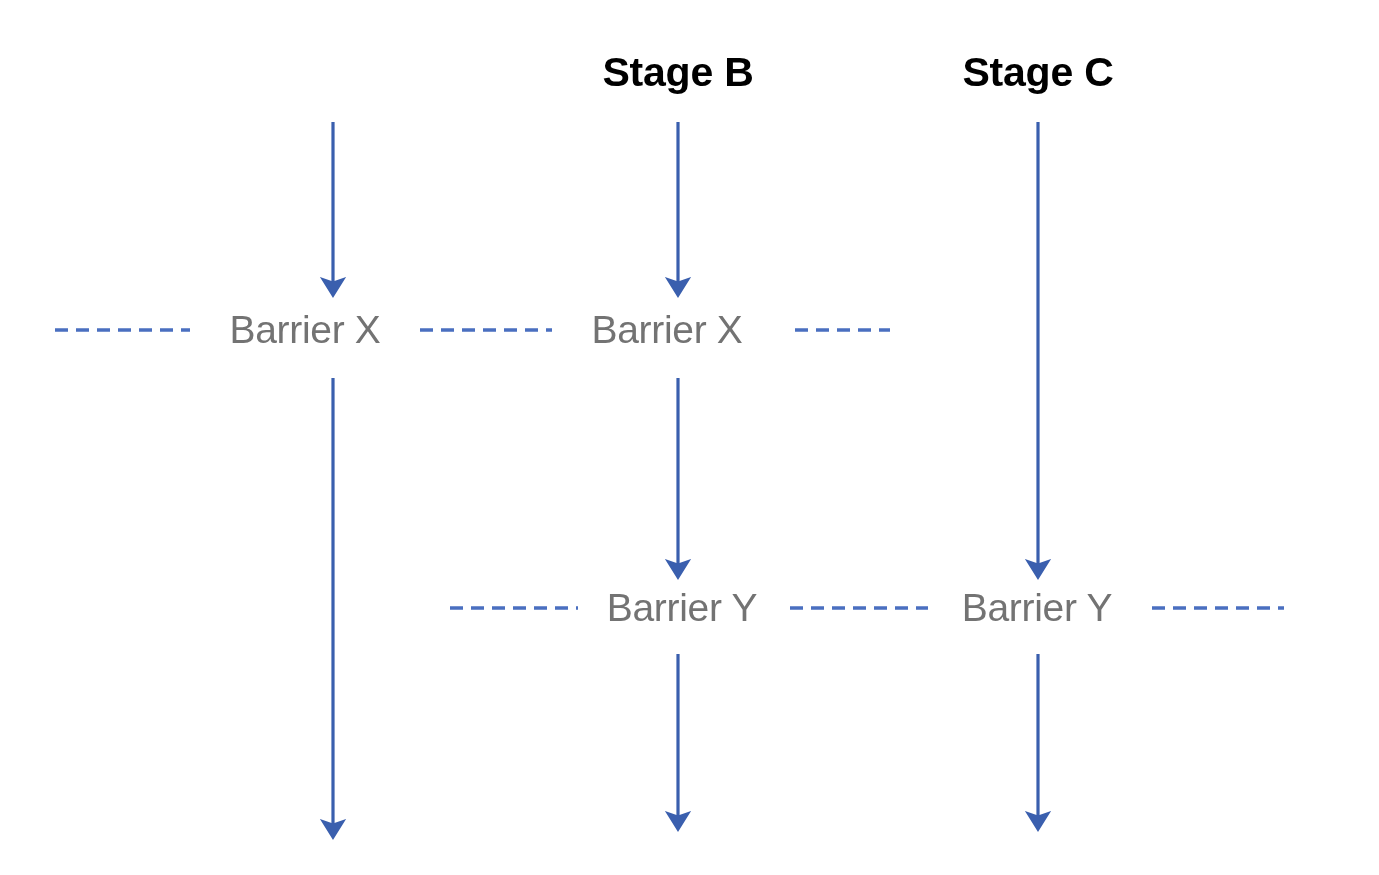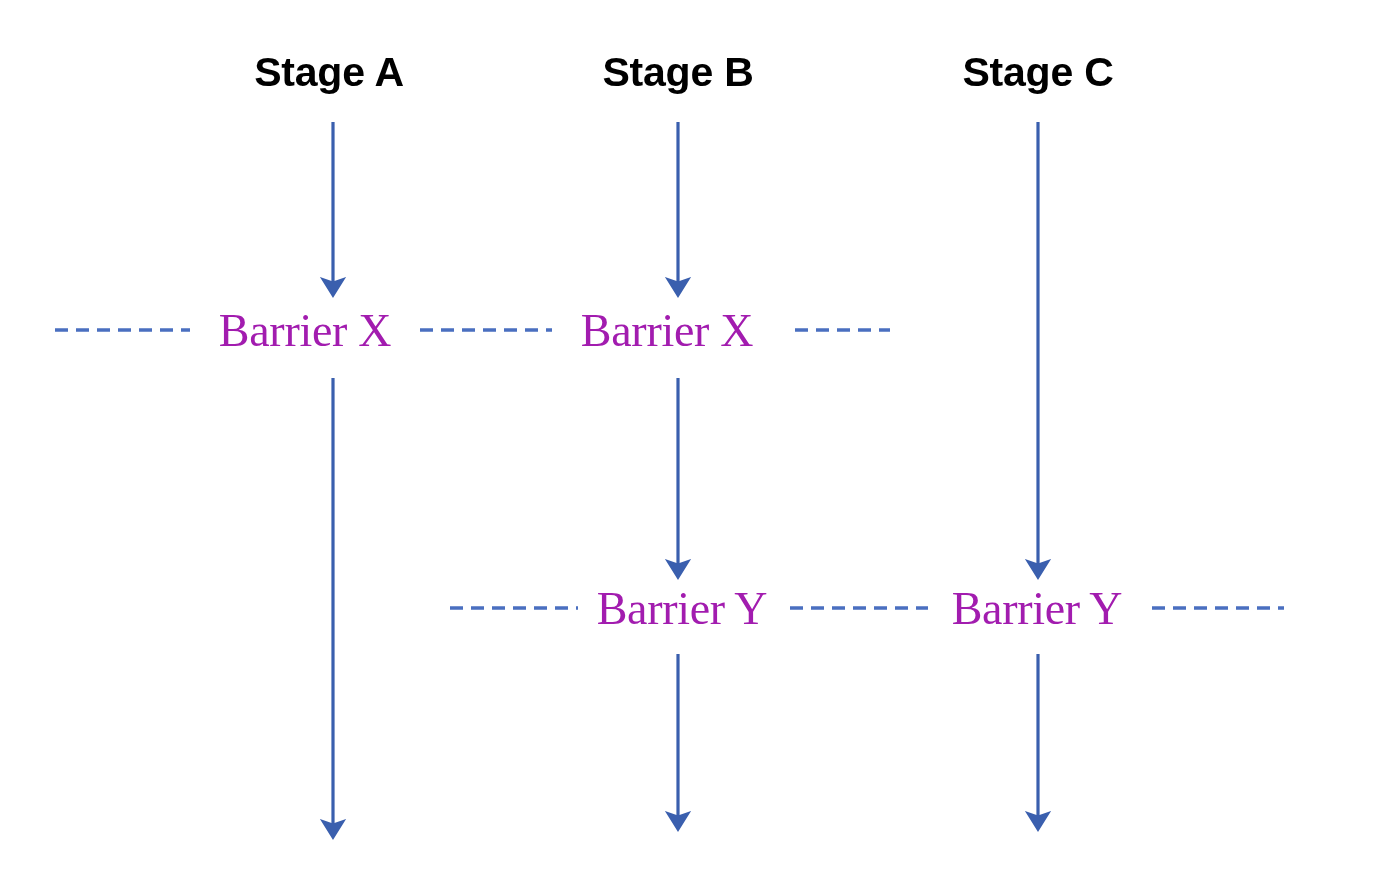--- a/index.html
+++ b/index.html
@@ -23,24 +23,24 @@
     font-family: "Liberation Sans", sans-serif;
     font-weight: bold;
     font-size: 41px;
     color: #000000;
     white-space: nowrap;
     transform: translate(-50%, -50%);
     letter-spacing: -0.2px;
   }
   .barrier-label {
     position: absolute;
-    font-family: Liberation Serif, serif;
+    font-family: Liberation Sans, sans-serif;
     font-weight: normal;
-    font-size: 46px;
-    color: #a21caf;
+    font-size: 39px;
+    color: #737373;
     white-space: nowrap;
     transform: translate(-50%, -50%);
     letter-spacing: -0.3px;
   }
   .svg-layer {
     position: absolute;
     left: 0;
     top: 0;
     width: 1379px;
     height: 875px;
@@ -48,21 +48,20 @@
   }
   .svg-layer * {
     pointer-events: auto;
   }
 </style>
 </head>
 <body>
 
 <div id="canvas">
 
-  <div class="stage-header" style="left:329px; top:72px;">Stage A</div>
   <div class="stage-header" style="left:1038px; top:72px;">Stage C</div>
   <div class="stage-header" style="left:678px; top:72px;">Stage B</div>
 
   <div class="barrier-label" style="left:305px; top:330px;">Barrier X</div>
   <div class="barrier-label" style="left:667px; top:330px;">Barrier X</div>
   <div class="barrier-label" style="left:682px; top:608px;">Barrier Y</div>
   <div class="barrier-label" style="left:1037px; top:608px;">Barrier Y</div>
 
   <svg class="svg-layer" viewBox="0 0 1379 875" xmlns="http://www.w3.org/2000/svg">
     <defs>

